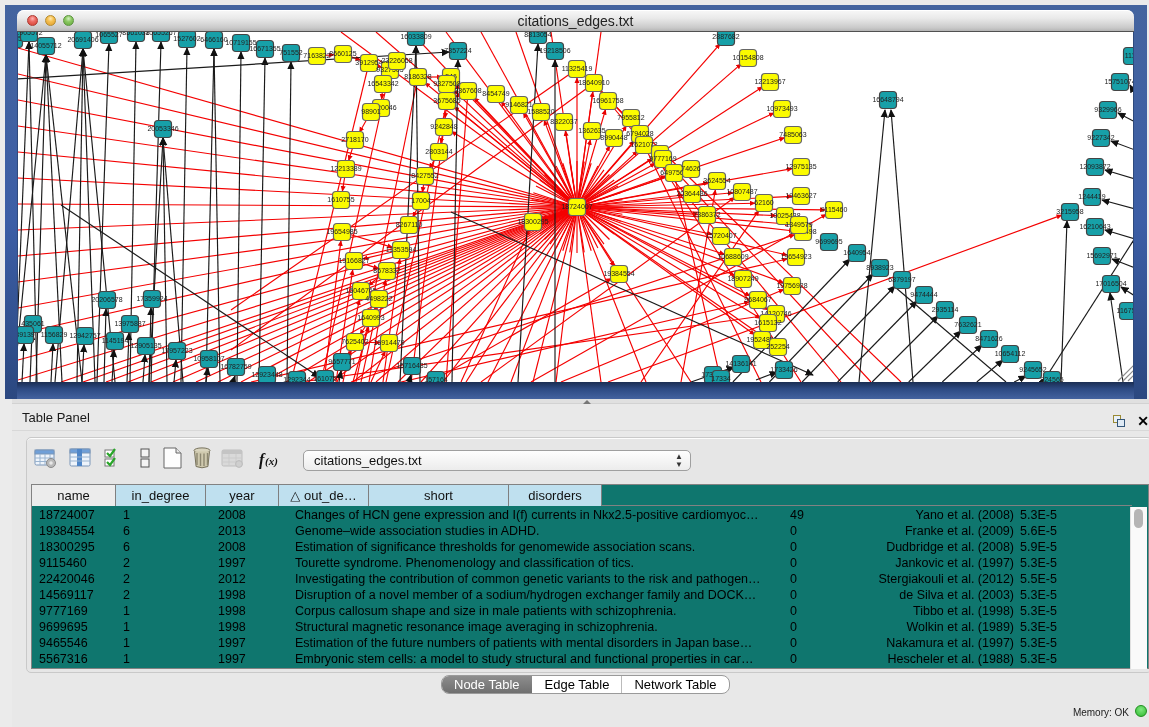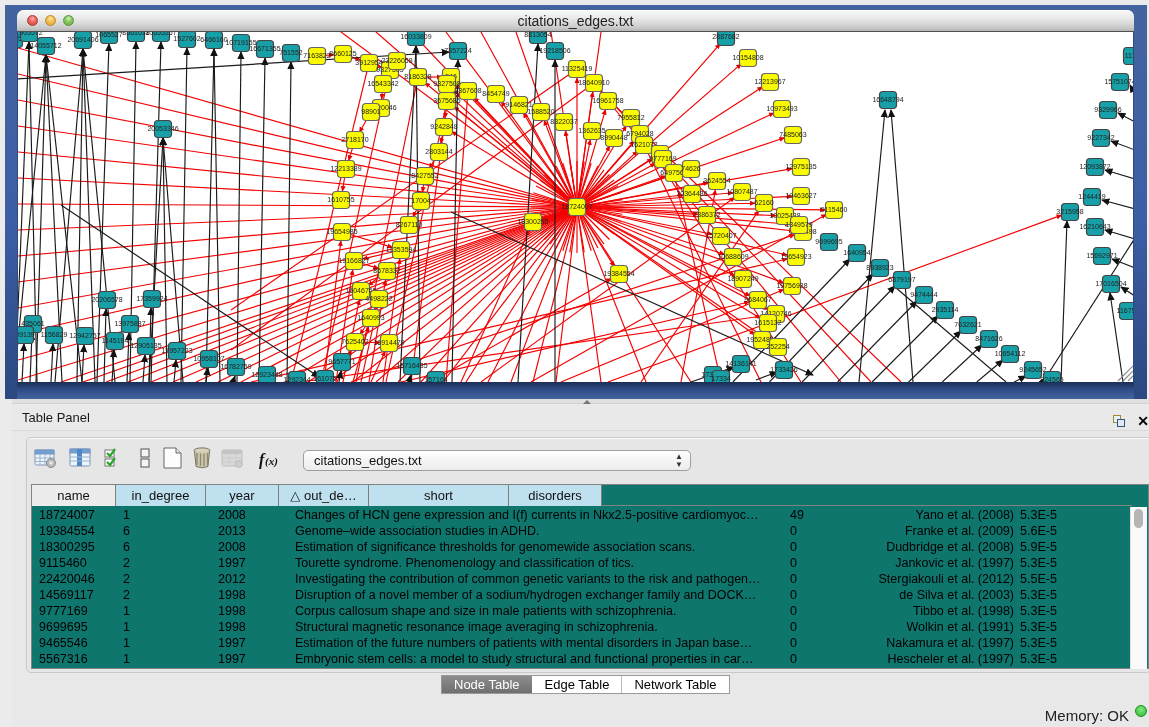--- a/index.html
+++ b/index.html
@@ -29,25 +29,25 @@
 .thead .h2{width:90px}.thead .h3{width:73px}.thead .h4{width:497px}
 .thead .h5{width:90px}.thead .h6{width:140px}.thead .h7{width:93px;border-right:1px solid #7f7f7f}
 .trow{position:relative;height:16px;font-size:12.5px;color:#000;white-space:nowrap}
 .trow span{position:absolute;top:0;line-height:16px}
 .c1{left:6px}.c2{left:90px}.c3{left:185px}.c4{left:262px}.c5{left:757px}
 .c6{left:0;width:100%}.c7{left:987px}
 .c6{left:841px;width:140px;text-align:right}
 #rowsbox{position:absolute;left:1px;top:22px;width:1099px;height:162px;overflow:hidden}
 #vsb{position:absolute;left:1098px;top:22px;width:17px;height:162px;background:#fafafa;border-left:1px solid #e0e0e0}
 #vsb .th{position:absolute;left:3px;top:2px;width:9px;height:19px;border-radius:5px;background:#b5b5b5}
-#tabs{position:absolute;left:429px;top:276px;height:19px;display:flex;font-size:13px;border:1px solid #9a9a9a;border-radius:0;overflow:hidden;background:#fff}
+#tabs{position:absolute;left:429px;top:276px;height:19px;display:flex;font-size:13px;border:1px solid #9a9a9a;border-radius:8px;overflow:hidden;background:#fff}
 #tabs div{padding:0 12px;line-height:18px}
 #tabs .sel{background:linear-gradient(180deg,#8d8d8d,#6f6f6f);color:#fff}
 #tabs .mid{border-left:1px solid #fff;border-right:1px solid #bbb}
-#mem{position:absolute;right:32px;top:308px;font-size:15px;color:#222}
+#mem{position:absolute;right:32px;top:308px;font-size:10px;color:#222}
 #gdot{position:absolute;right:14px;top:306px;width:12px;height:12px;border-radius:50%;background:radial-gradient(circle at 50% 35%,#7fe87f,#2eb82e);border:1px solid #1e8f1e}
 
 #fico{position:absolute;right:34px;top:11px;width:14px;height:14px}
 #fico .s1{position:absolute;left:0;top:0;width:8px;height:8px;border:1.5px solid #9a8a33;background:#e8f0f8}
 #fico .s2{position:absolute;left:4px;top:4px;width:8px;height:8px;border:1.5px solid #33567a;background:#dfeaf5}
 #xico{position:absolute;right:12px;top:9px;font-size:14px;font-weight:bold;color:#000}
 </style></head><body>
 <div id="stage">
   <div id="gframe">
     <div class="tb">
@@ -751,39 +751,39 @@
               <span class="c5">0</span>
               <span class="c6">Tibbo et al. (1998)</span>
               <span class="c7">5.3E-5</span>
             </div>
             <div class="trow">
               <span class="c1">9699695</span>
               <span class="c2">1</span>
               <span class="c3">1998</span>
               <span class="c4">Structural magnetic resonance image averaging in schizophrenia.</span>
               <span class="c5">0</span>
-              <span class="c6">Wolkin et al. (1991)</span>
+              <span class="c6">Wolkin et al. (1989)</span>
               <span class="c7">5.3E-5</span>
             </div>
             <div class="trow">
               <span class="c1">9465546</span>
               <span class="c2">1</span>
               <span class="c3">1997</span>
               <span class="c4">Estimation of the future numbers of patients with mental disorders in Japan base…</span>
               <span class="c5">0</span>
               <span class="c6">Nakamura et al. (1997)</span>
               <span class="c7">5.3E-5</span>
             </div>
             <div class="trow">
               <span class="c1">5567316</span>
               <span class="c2">1</span>
               <span class="c3">1997</span>
               <span class="c4">Embryonic stem cells: a model to study structural and functional properties in car…</span>
               <span class="c5">0</span>
-              <span class="c6">Hescheler et al. (1997)</span>
+              <span class="c6">Hescheler et al. (1988)</span>
               <span class="c7">5.3E-5</span>
             </div>
           </div>
         <div id="vsb">
             <div class="th"></div>
           </div>
       </div>
     </div>
     <div id="tabs">
         <div class="sel">Node Table</div>

